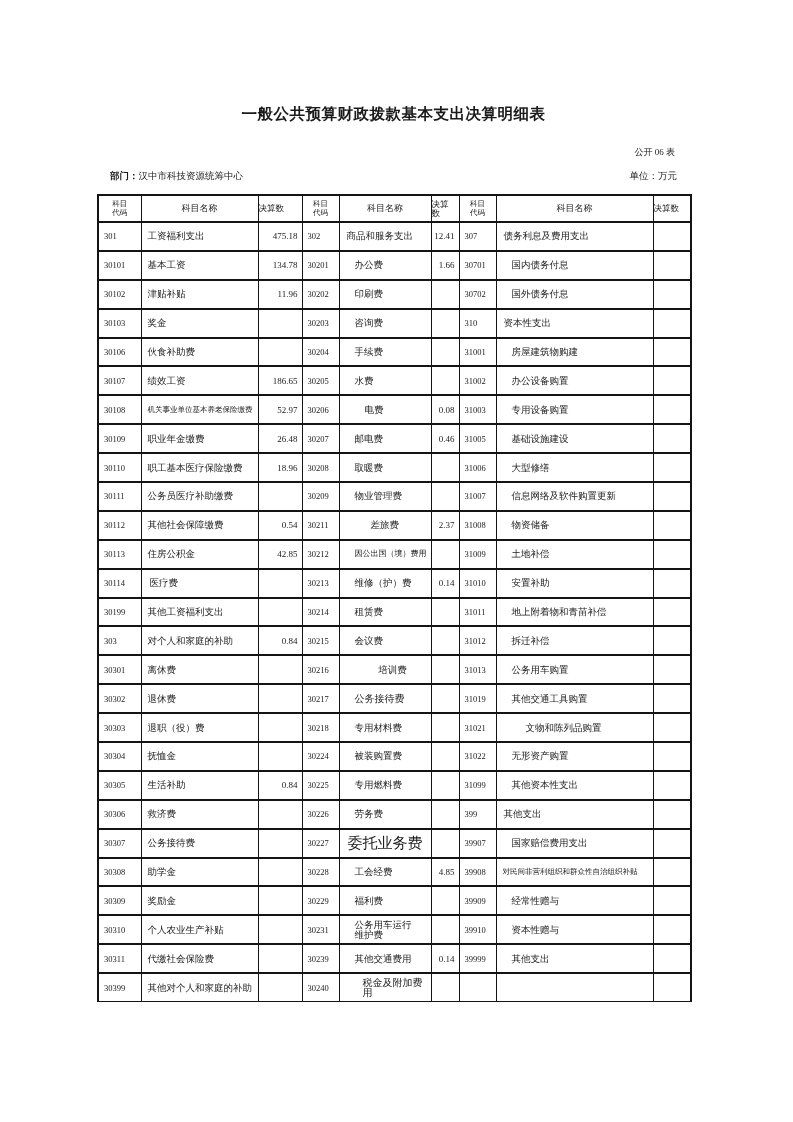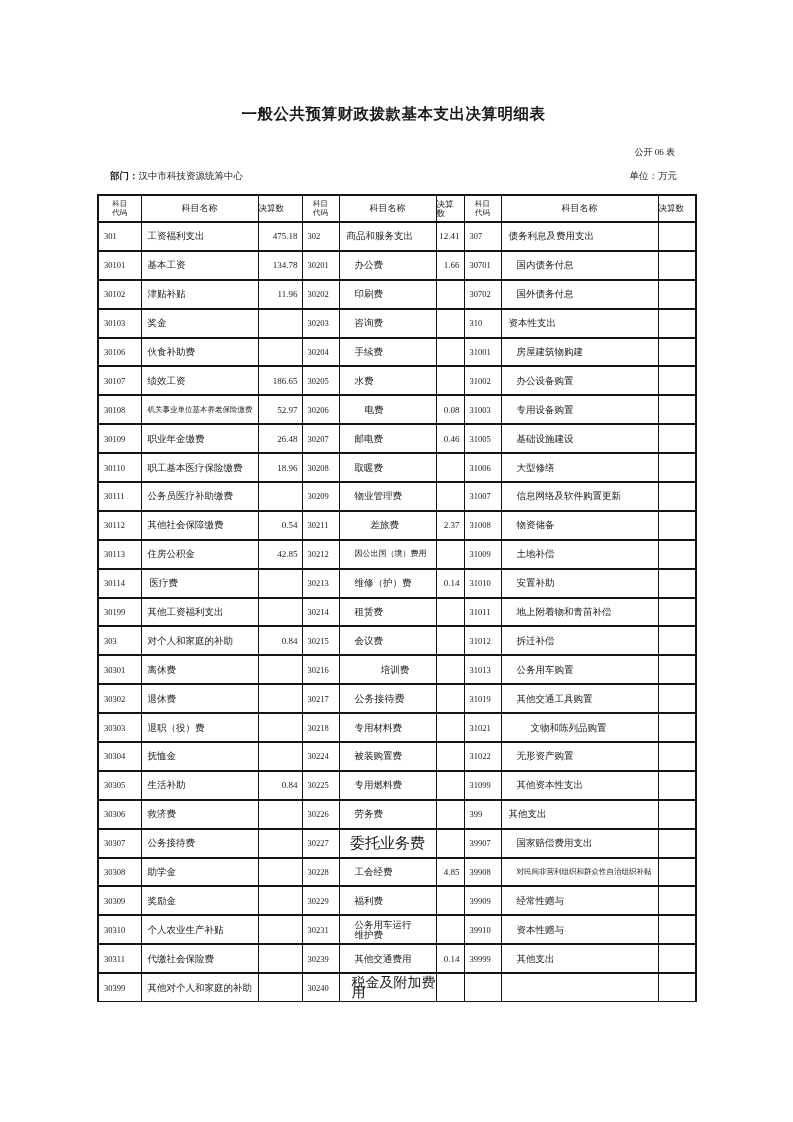--- a/index.html
+++ b/index.html
@@ -316,21 +316,21 @@
           <td class="num"></td>
         </tr>
         <tr>
           <td class="code">30308</td>
           <td class="name" style="padding-left: 6px; font-size: 9.5px;">助学金</td>
           <td class="num"></td>
           <td class="code">30228</td>
           <td class="name" style="padding-left: 15px; font-size: 9.5px;">工会经费</td>
           <td class="num">4.85</td>
           <td class="code">39908</td>
-          <td class="name" style="padding-left: 15px; font-size: 7.5px;">对民间非营利组织和群众性自治组织补贴</td>
+          <td class="name" style="padding-left: 6px; font-size: 7.5px;">对民间非营利组织和群众性自治组织补贴</td>
           <td class="num"></td>
         </tr>
         <tr>
           <td class="code">30309</td>
           <td class="name" style="padding-left: 6px; font-size: 9.5px;">奖励金</td>
           <td class="num"></td>
           <td class="code">30229</td>
           <td class="name" style="padding-left: 15px; font-size: 9.5px;">福利费</td>
           <td class="num"></td>
           <td class="code">39909</td>
@@ -358,21 +358,21 @@
           <td class="num">0.14</td>
           <td class="code">39999</td>
           <td class="name" style="padding-left: 15px; font-size: 9.5px;">其他支出</td>
           <td class="num"></td>
         </tr>
         <tr>
           <td class="code">30399</td>
           <td class="name" style="padding-left: 6px; font-size: 9.5px;">其他对个人和家庭的补助</td>
           <td class="num"></td>
           <td class="code">30240</td>
-          <td class="name" style="padding-left: 12px; font-size: 14px; margin-left: 8px;">税金及附加费
+          <td class="name" style="padding-left: 23px; font-size: 10px; margin-left: 8px;">税金及附加费
 用</td>
           <td class="num"></td>
           <td class="code"></td>
           <td class="name" style="padding-left: 7px;"></td>
           <td class="num"></td>
         </tr>
         <tr>
           <td class="code"></td>
           <td class="name" style="padding-left: 6px;"></td>
           <td class="num"></td>

